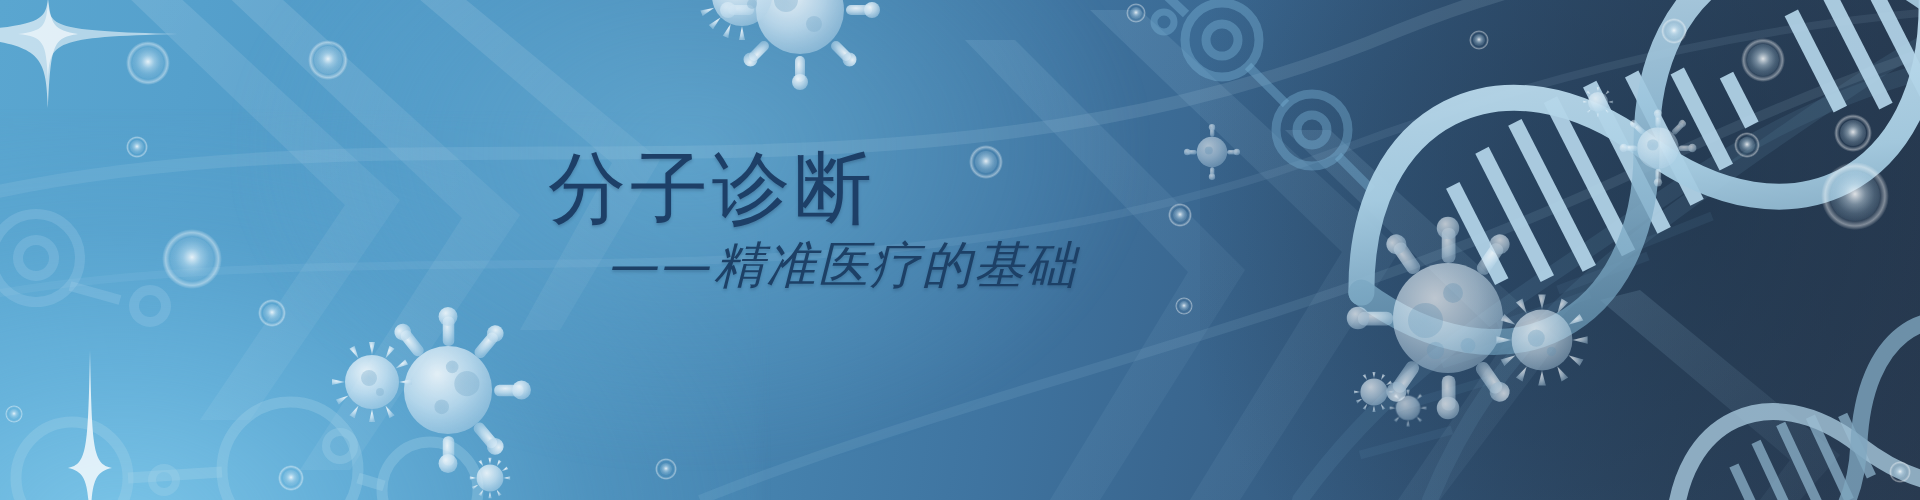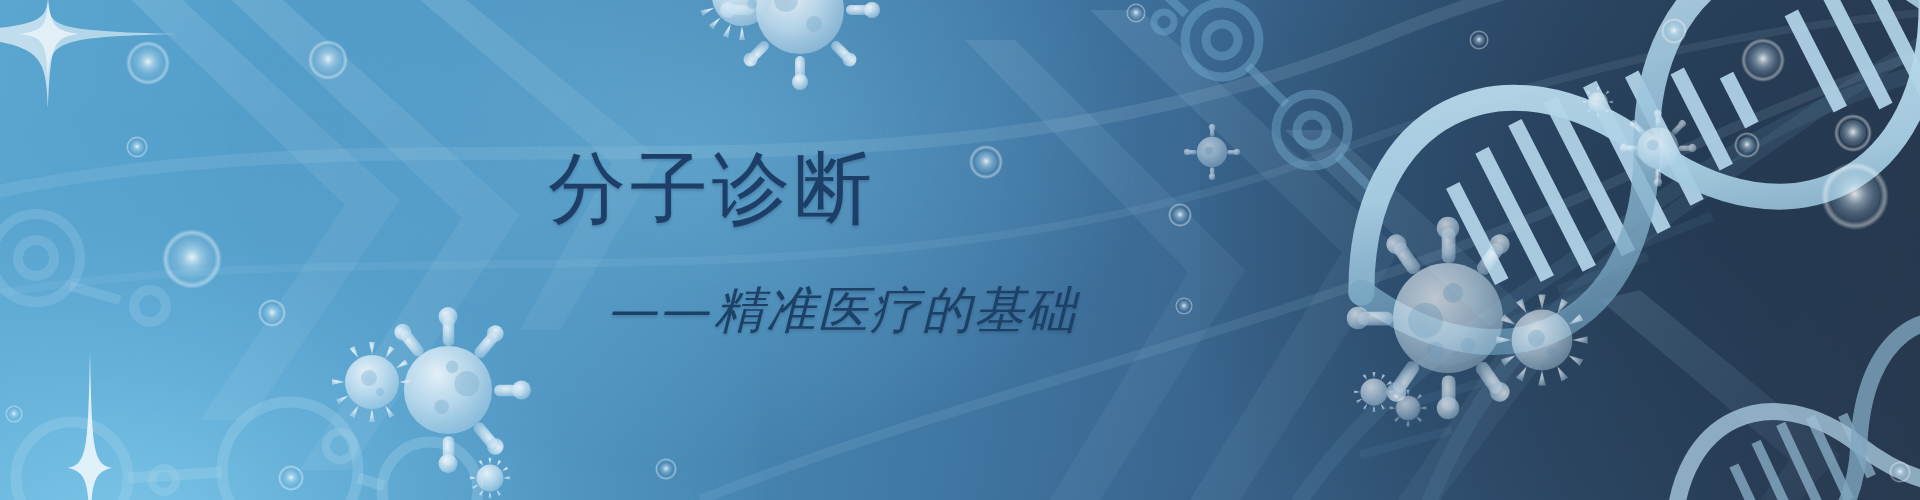--- a/index.html
+++ b/index.html
@@ -88,21 +88,20 @@
     position:absolute;
     left:610px; top:238px;
     font-size:50px;
     line-height:1.1;
     letter-spacing:2px;
     font-weight:400;
     font-style:italic;
     color:#1d4066;
     text-shadow:0 2px 3px rgba(20,45,75,.22);
     white-space:nowrap;
-    margin-top:45px;
   }
 </style>
 </head>
 <body>
 
 <div class="banner">
 
   <div class="bg-base"></div>
   <div class="bg-glow"></div>
   <div class="bg-glow2"></div>

